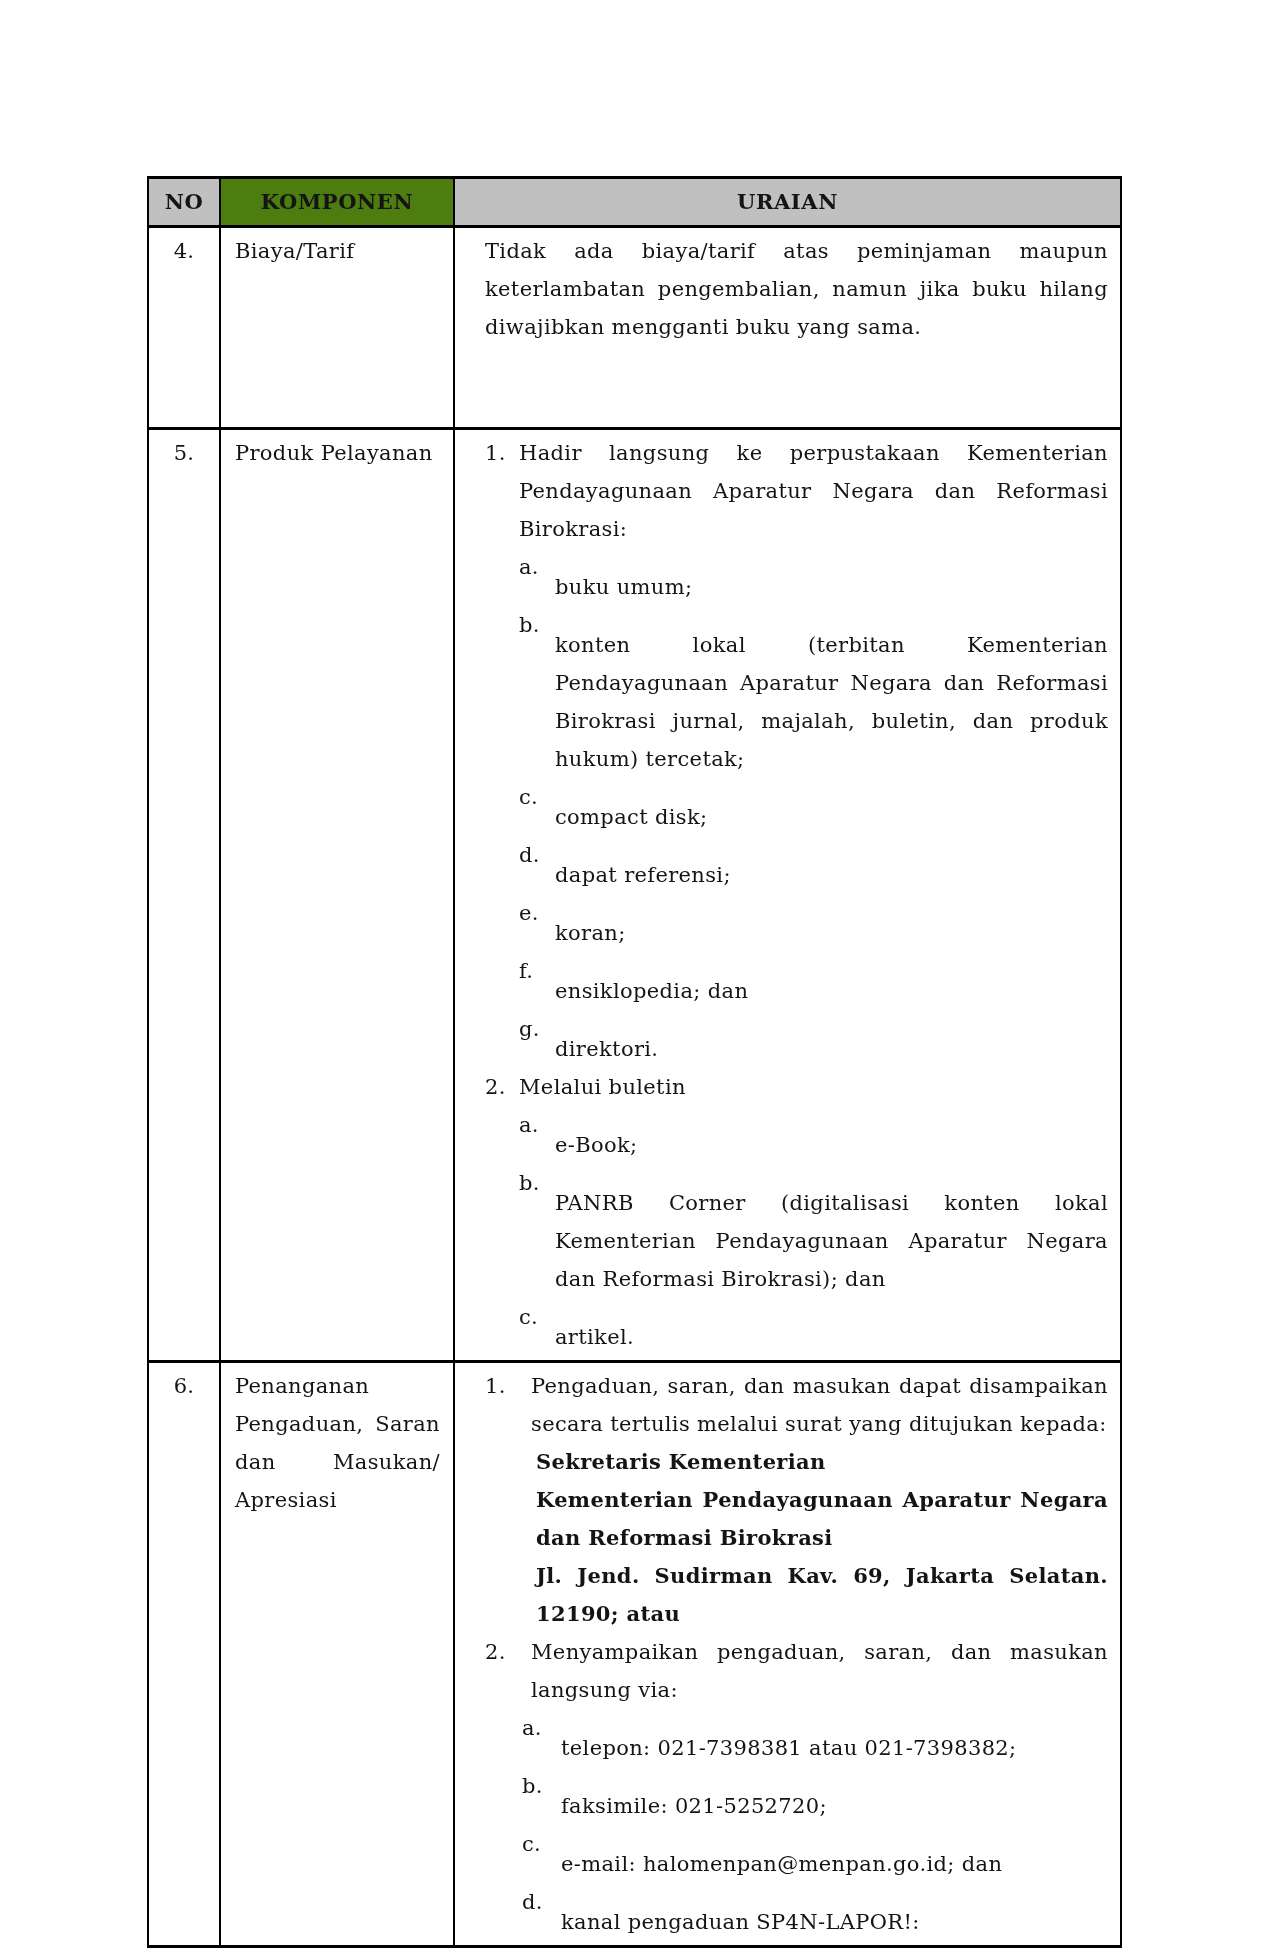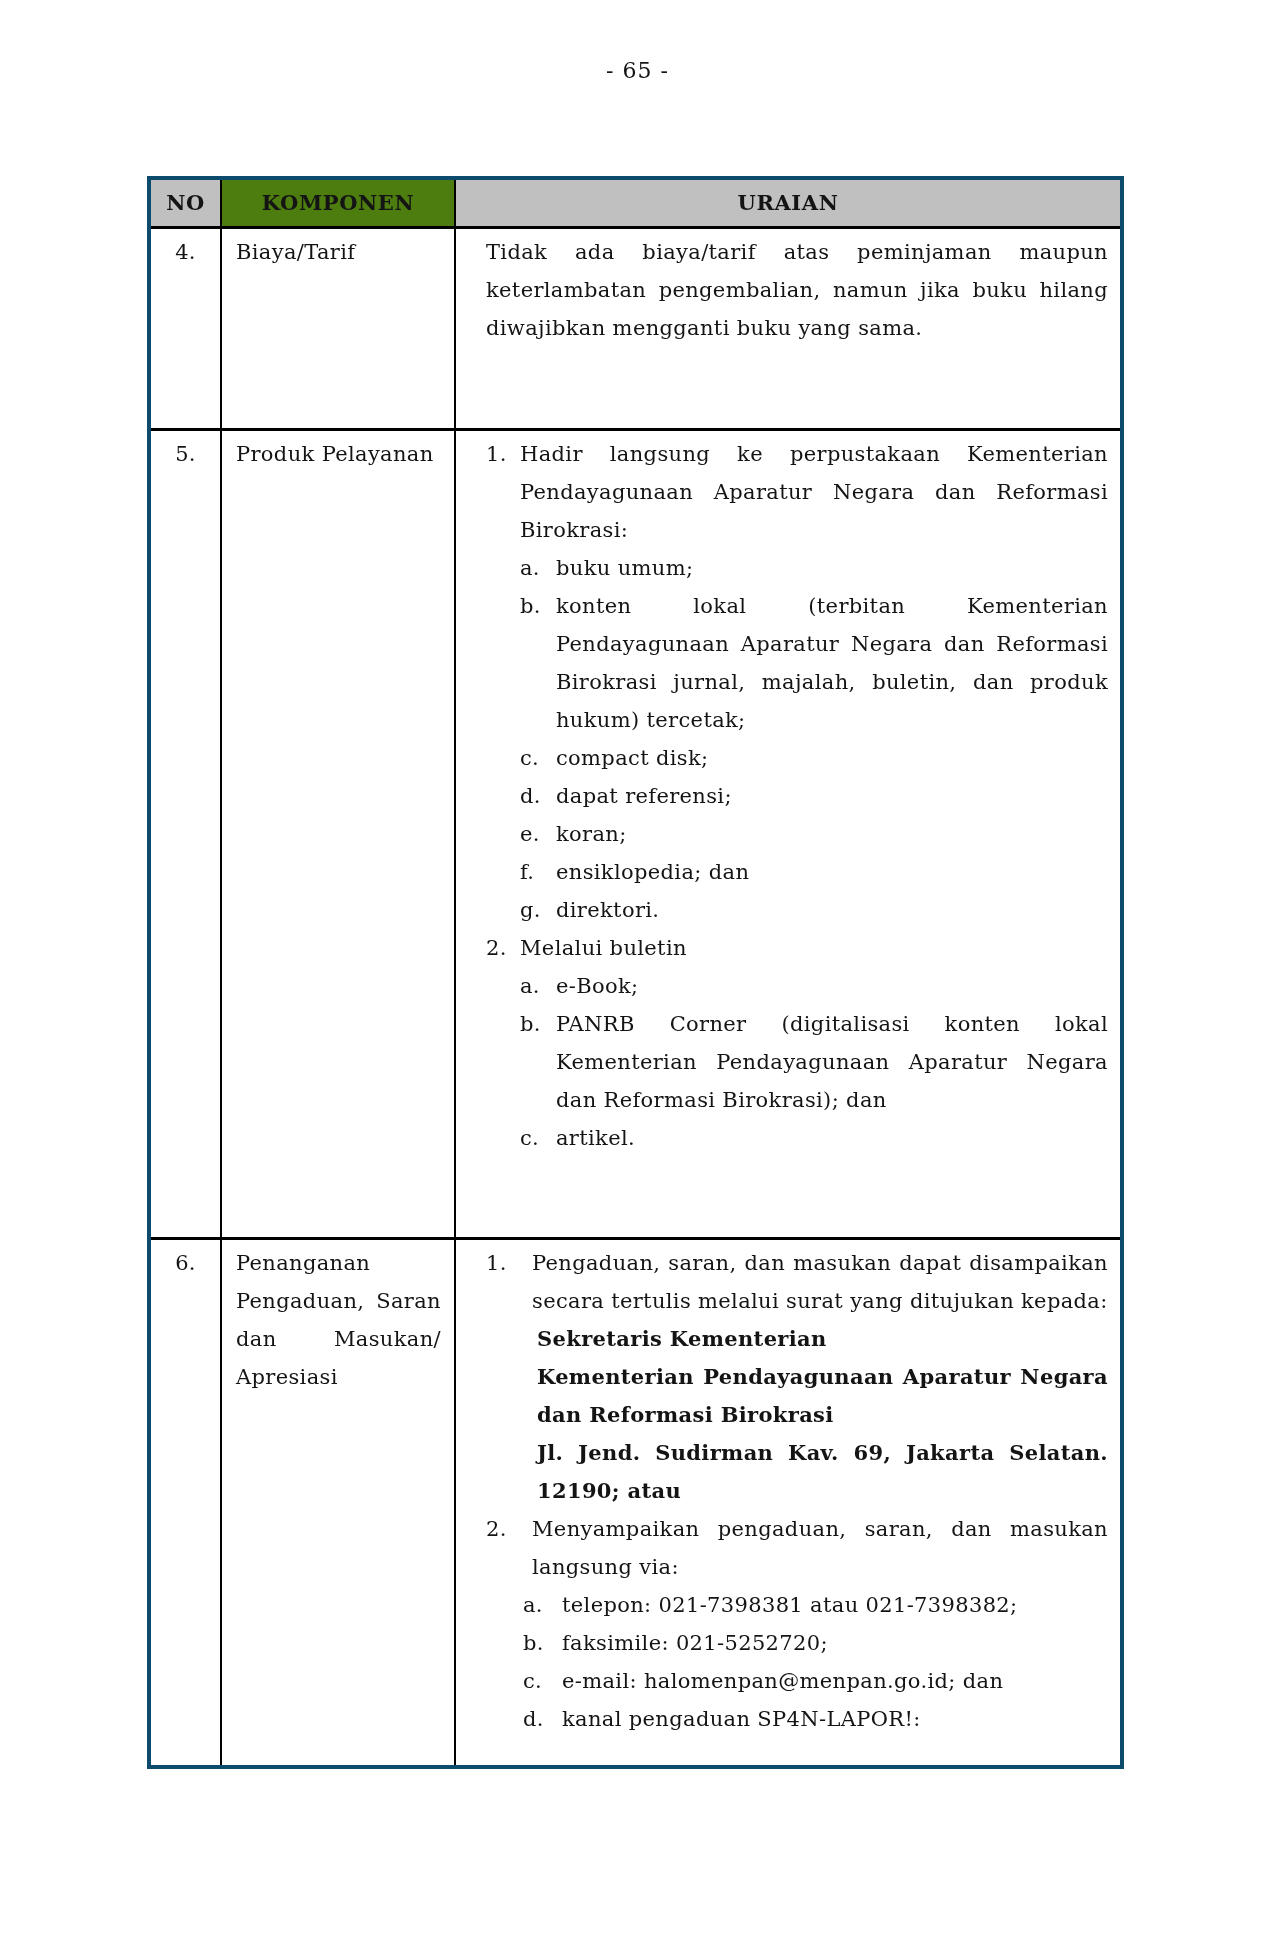--- a/index.html
+++ b/index.html
@@ -8,21 +8,21 @@
     font-family:"DejaVu Serif","Liberation Serif",serif;
     color:#141414;overflow:hidden;
   }
   .page-number{
     position:absolute;top:58px;left:0;width:100%;
     text-align:center;font-size:22px;letter-spacing:1px;
   }
   table.svc{
     position:absolute;left:147px;top:176px;width:973px;
     border-collapse:collapse;table-layout:fixed;
-    border:4px solid #0c4a6e;
+    border:1px solid #0c4a6e;
     font-size:21px;line-height:38px;letter-spacing:0.35px;
   }
   col.c-no{width:72px}
   col.c-komp{width:234px}
   col.c-ur{width:667px}
   th,td{
     border-left:2px solid #000;border-right:2px solid #000;
     border-top:3px solid #000;border-bottom:3px solid #000;
     vertical-align:top;
   }
@@ -36,32 +36,31 @@
   tbody tr.row-i2{height:528px}
   td.no{ text-align:center;padding:4px 4px 4px 4px; }
   td.komp{ text-align:justify;padding:4px 13px 4px 14px;margin-left:16px; }
   td.ur{ padding:4px 12px 4px 30px; }
   .just{ text-align:justify; }
   .item{ display:flex; }
   .marker{ flex:0 0 34px; }
   .ibody{ flex:1;min-width:0; }
   .sub{ display:flex; }
   .sub .marker{ flex:0 0 36px; }
-  .stxt{ flex:1;min-width:0; }
+  .stxt{ flex:1;min-width:0;margin-top:20px; }
   .addr-line{ text-align:justify;padding-left:5px;font-weight:bold; }
   .row-i2 .marker{ flex-basis:46px; }
   .row-i2 .sub{ margin-left:-9px; }
   .row-i2 .sub .marker{ flex-basis:39px; }
   .it{ }
 </style>
 </head>
 <body>
 
 <div class="page">
-  <div class="page-number">- 65 -</div>
 
   <table class="svc">
     <colgroup>
       <col class="c-no">
         <col class="c-komp">
         <col class="c-ur">
     </colgroup>
     <thead>
       <tr>
         <th style="background: rgb(192, 192, 192);">NO</th>

